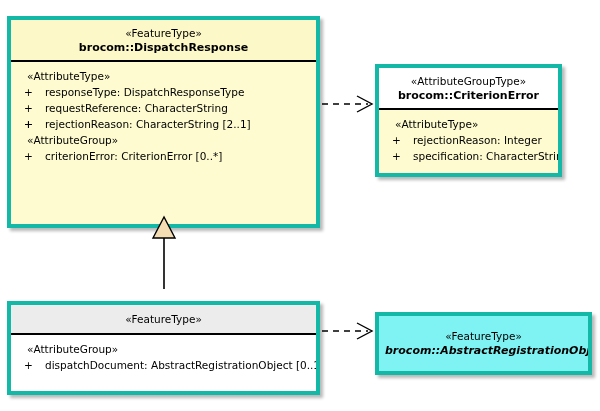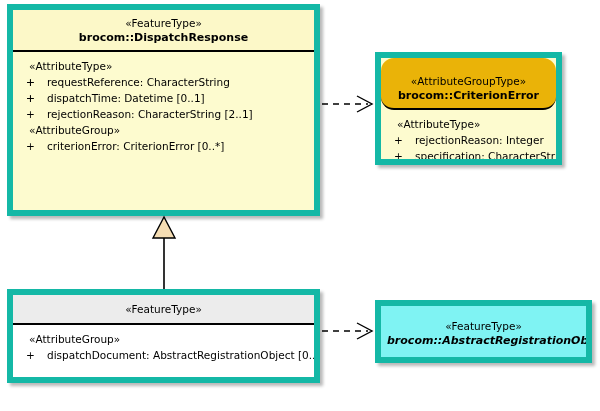--- a/index.html
+++ b/index.html
@@ -18,23 +18,24 @@
     position: absolute;
     left: 0; top: 0;
     width: 600px;
     height: 411px;
   }
 
   
   .uml-class {
     position: absolute;
     box-sizing: border-box;
-    border: 6px solid #14b8a6;
+    border: 4px solid #14b8a6;
     box-shadow: 3px 3px 3px rgba(0,0,0,0.28);
     overflow: hidden;
+    margin-top: 12px;
   }
   .uml-header {
     box-sizing: border-box;
     padding: 4px 6px 5px 6px;
     text-align: center;
     border-bottom: 2px solid #000000;
   }
   .uml-header.no-rule { border-bottom: none; }
   .stereotype {
     font-size: 10.5px;
@@ -85,21 +86,21 @@
     left: 7px; top: 4px; width: 313px; height: 212px;
     background: #fdfbcf;
   }
   #box-dispatch-response .uml-header { background: #fcf8c8; padding-top: 6px; }
   #box-dispatch-response .uml-body { background: #fdfbcf; }
 
   #box-criterion-error {
     left: 375px; top: 52px; width: 187px; height: 113px;
     background: #fdfbcf;
   }
-  #box-criterion-error .uml-header { background: #eab308; padding-top: 16px; border-radius: 13px; }
+  #box-criterion-error .uml-header { background: #ffffff; padding-top: 6px; }
   #box-criterion-error .uml-body { background: #fdfbcf; }
 
   #box-dispatch-data-response {
     left: 7px; top: 289px; width: 313px; height: 94px;
     background: #ffffff;
   }
   #box-dispatch-data-response .uml-header {
     background: #ececec;
     padding-top: 7px;
     padding-bottom: 7px;
@@ -132,31 +133,31 @@
     <div class="uml-header">
       <div class="stereotype">«FeatureType»</div>
       <div class="classname">brocom::DispatchResponse</div>
     </div>
     <div class="uml-body">
 
       <div class="group-label">«AttributeType»</div>
 
       <div class="attr-row">
         <span class="attr-vis">+</span>
+        <span>responseType: DispatchResponseType</span>
       </div>
       <div class="attr-row">
         <span class="attr-vis">+</span>
         <span>requestReference: CharacterString</span>
       </div>
       <div class="attr-row">
         <span class="attr-vis">+</span>
       </div>
       <div class="attr-row">
         <span class="attr-vis">+</span>
-        <span>dispatchTime: Datetime [0..1]</span>
       </div>
       <div class="attr-row">
         <span class="attr-vis">+</span>
         <span>rejectionReason: CharacterString [2..1]</span>
       </div>
 
       <div class="group-label">«AttributeGroup»</div>
 
       <div class="attr-row">
         <span class="attr-vis">+</span>

